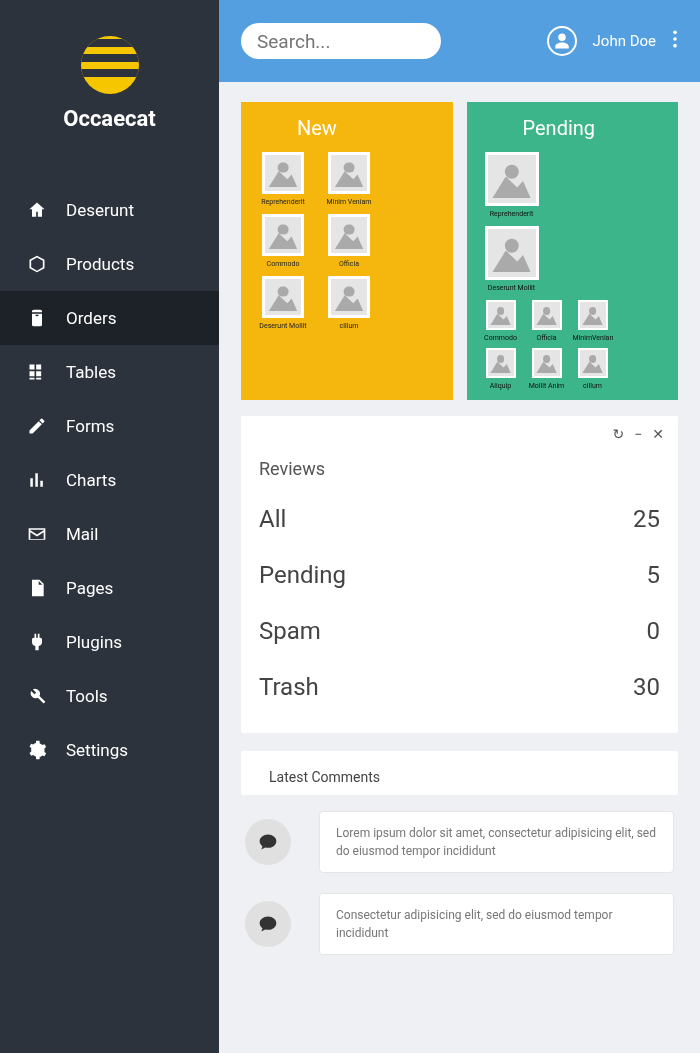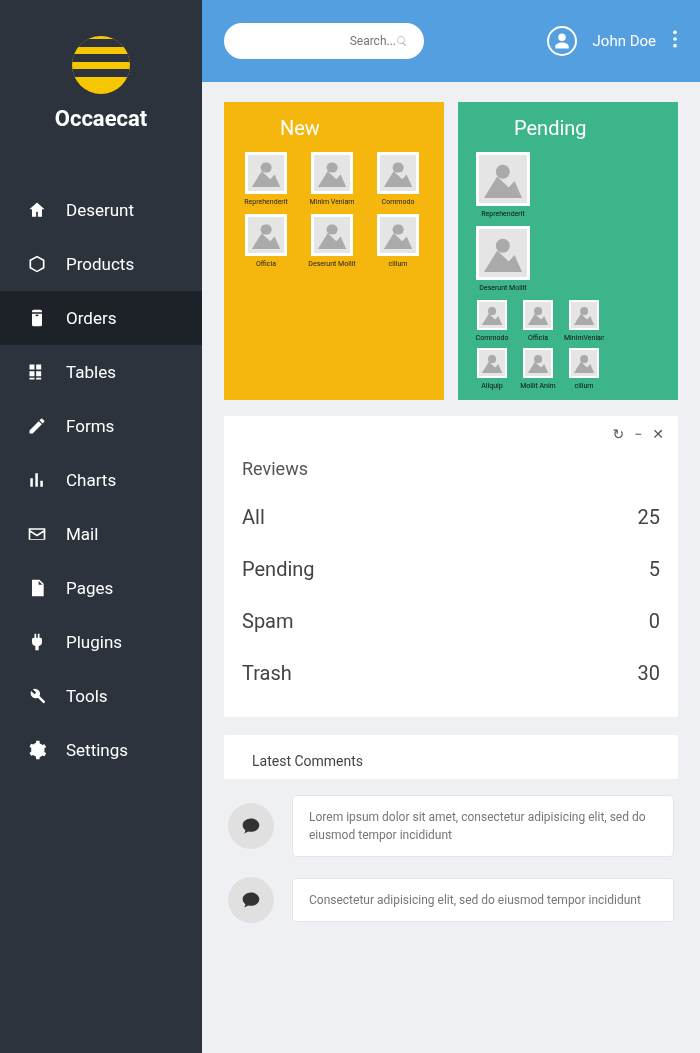--- a/index.html
+++ b/index.html
@@ -1,35 +1,35 @@
 <!DOCTYPE html>
 <html><head>
 <meta charset="utf-8">
 <style>
 * { margin: 0; padding: 0; box-sizing: border-box; font-family: -apple-system, BlinkMacSystemFont, "Segoe UI", Roboto, Helvetica, Arial, sans-serif; }
 body { width: 700px; height: 1053px; overflow: hidden; display: flex; background: #eef0f3; }
 
 
-.sidebar { width: 202px; background: #2d333c; color: #fff; display: flex; flex-direction: column; }
+.sidebar { width: 219px; background: #2d333c; color: #fff; display: flex; flex-direction: column; }
 .logo-block { padding: 36px 0 24px; text-align: center; }
 .logo-circle { width: 58px; height: 58px; border-radius: 50%; background: #f6c600; margin: 0 auto 12px; position: relative; overflow: hidden; }
 .logo-circle::before { content: ""; position: absolute; left: 0; right: 0; top: 18px; height: 8px; background: #2d333c; box-shadow: 0 15px 0 #2d333c, 0 -15px 0 #2d333c; }
 .logo-text { font-size: 22px; font-weight: 700; color: #fff; }
 
 .nav { display: flex; flex-direction: column; margin-top: 28px; }
 .nav-item { display: flex; align-items: center; gap: 18px; padding: 16px 26px; font-size: 17px; color: #fff; cursor: pointer; }
 .nav-item.active { background: #1d2228; }
 .nav-icon { width: 22px; height: 22px; display: flex; align-items: center; justify-content: center; flex-shrink: 0; }
 .nav-icon svg { width: 20px; height: 20px; fill: #fff; }
 
 
 .main { flex: 1; display: flex; flex-direction: column; }
 .topbar { height: 82px; background: #549fe0; display: flex; align-items: center; padding: 0 22px; gap: 16px; }
 .search { background: #fff; border-radius: 22px; height: 36px; width: 200px; display: flex; align-items: center; padding: 0 16px; }
-.search input { border: none; outline: none; font-size: 12px; color: #8b5cf6; flex: 1; background: transparent; text-align: right; }
+.search input { border: none; outline: none; font-size: 19px; color: #8b5cf6; flex: 1; background: transparent; }
 .search svg { width: 14px; height: 14px; fill: #bbb; }
 .spacer { flex: 1; }
 .avatar { width: 30px; height: 30px; border-radius: 50%; border: 2px solid #fff; display: flex; align-items: center; justify-content: center; }
 .avatar svg { width: 18px; height: 18px; fill: #fff; }
 .user-name { color: #fff; font-size: 15px; }
 .more-btn svg { width: 6px; height: 20px; fill: #fff; }
 
 .content { padding: 20px 22px 0; flex: 1; overflow: hidden; }
 .cards-row { display: flex; gap: 14px; margin-bottom: 16px; }
 .card { flex: 1; padding: 14px 14px 10px; color: #fff; }
@@ -46,28 +46,28 @@
 .thumb-img::before { content: ""; position: absolute; left: 50%; top: 35%; transform: translate(-50%, -50%); width: 30%; height: 30%; border-radius: 50%; background: #aaa; }
 .thumb-img::after { content: ""; position: absolute; left: 10%; right: 10%; bottom: 10%; height: 45%; background: #aaa; clip-path: polygon(0 100%, 35% 0, 65% 50%, 80% 20%, 100% 100%); }
 .thumb-label { font-size: 7px; color: #222; white-space: nowrap; overflow: hidden; }
 .card.green .thumb-label { color: #111; }
 
 .panel { background: #fff; border-radius: 2px; margin-bottom: 18px; position: relative; }
 .panel-controls { position: absolute; right: 14px; top: 10px; display: flex; gap: 10px; align-items: center; color: #555; font-size: 14px; }
 .panel-controls span { cursor: pointer; }
 .panel-body { padding: 42px 18px 24px; }
 .panel-heading { font-size: 18px; color: #555; margin-bottom: 26px; }
-.stat-row { display: flex; justify-content: space-between; align-items: center; font-size: 20px; color: #444; margin-bottom: 28px; }
+.stat-row { display: flex; justify-content: space-between; align-items: center; font-size: 24px; color: #444; margin-bottom: 28px; }
 .stat-row:last-child { margin-bottom: 8px; }
 
 .comments-panel { background: #fff; padding: 18px 28px 10px; border-radius: 2px; margin-bottom: 16px; }
 .comments-heading { font-size: 14px; color: #444; }
 
 .comment-list { display: flex; flex-direction: column; gap: 20px; padding: 0 4px; }
-.comment-row { display: flex; align-items: center; gap: 18px; }
+.comment-row { display: flex; align-items: center; gap: 28px; }
 .comment-avatar { width: 46px; height: 46px; border-radius: 50%; background: #e0e0e0; display: flex; align-items: center; justify-content: center; flex-shrink: 0; }
 .comment-avatar svg { width: 20px; height: 20px; fill: #333; }
 .comment-bubble { background: #fff; border: 1px solid #e5e5e5; border-radius: 4px; padding: 12px 16px; font-size: 12px; color: #777; line-height: 1.5; flex: 1; }
 </style>
 </head>
 <body>
 
 <aside class="sidebar">
   <div class="logo-block">
     <div class="logo-circle"></div>

